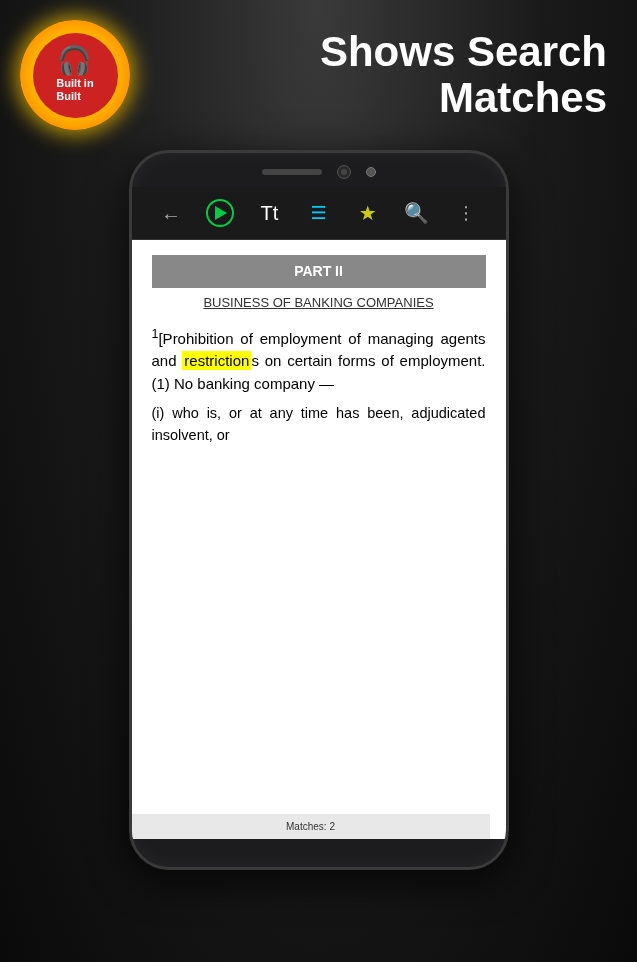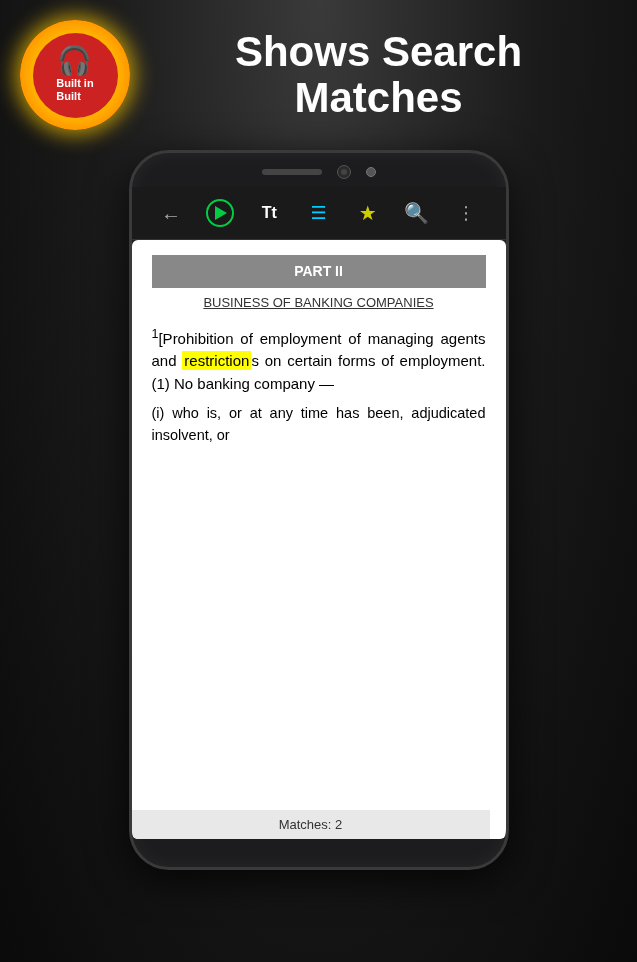--- a/index.html
+++ b/index.html
@@ -74,21 +74,21 @@
       text-align: left;
       line-height: 1.2;
     }
 
     
     .main-title {
       color: white;
       font-size: 42px;
       font-weight: bold;
       line-height: 1.1;
-      text-align: center;
+      text-align: right;
       flex: 1;
     }
 
     
     .phone-wrapper {
       position: relative;
       z-index: 5;
       display: flex;
       justify-content: center;
       margin-top: 10px;
@@ -167,22 +167,22 @@
       width: 0;
       height: 0;
       border-top: 7px solid transparent;
       border-bottom: 7px solid transparent;
       border-left: 12px solid #00cc44;
       margin-left: 2px;
     }
 
     .icon-text {
       color: #ffffff;
-      font-size: 16px;
-      font-weight: bold;
+      font-size: 20px;
+      font-weight: normal;
       text-align: right;
     }
 
     .icon-list {
       color: #00ccff;
       font-size: 18px;
     }
 
     .icon-star {
       color: #cccc00;
@@ -266,21 +266,21 @@
     }
 
     .matches-bar {
       position: absolute;
       bottom: 0;
       left: 0;
       right: 16px;
       background: #e8e8e8;
       text-align: center;
       padding: 5px;
-      font-size: 13px;
+      font-size: 10px;
       color: #333;
     }
   </style>
 </head>
 <body>
 
 <div class="bg-gradient"></div>
 
 <div class="header-area">
   <div class="audio-badge">
@@ -331,21 +331,21 @@
         <span class="icon-star">★</span>
       </div>
       <div class="toolbar-icon">
         <span class="icon-search">🔍</span>
       </div>
       <div class="toolbar-icon">
         <span class="icon-more">⋮</span>
       </div>
     </div>
 
-    <div class="doc-content" style="position:relative;border-radius:6px;">
+    <div class="doc-content" style="position:relative;">
       <div class="doc-part-header">
         <span>PART II</span>
       </div>
       <div class="doc-subtitle">
         <span>BUSINESS OF BANKING COMPANIES</span>
       </div>
 
 
       <div class="doc-para">
         <sup>1</sup>[Prohibition of employment of managing agents and <span class="highlight-yellow">restriction</span>s on certain forms of employment. (1) No banking company —

